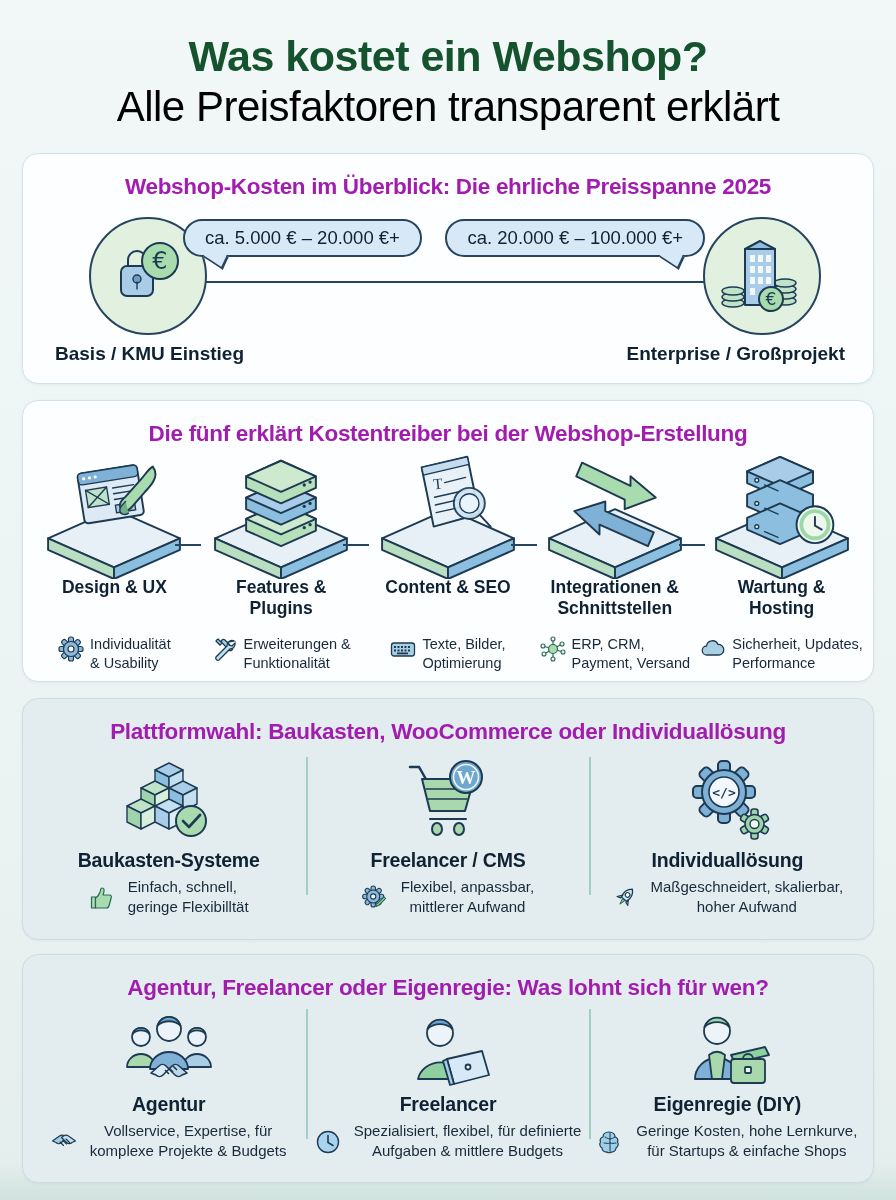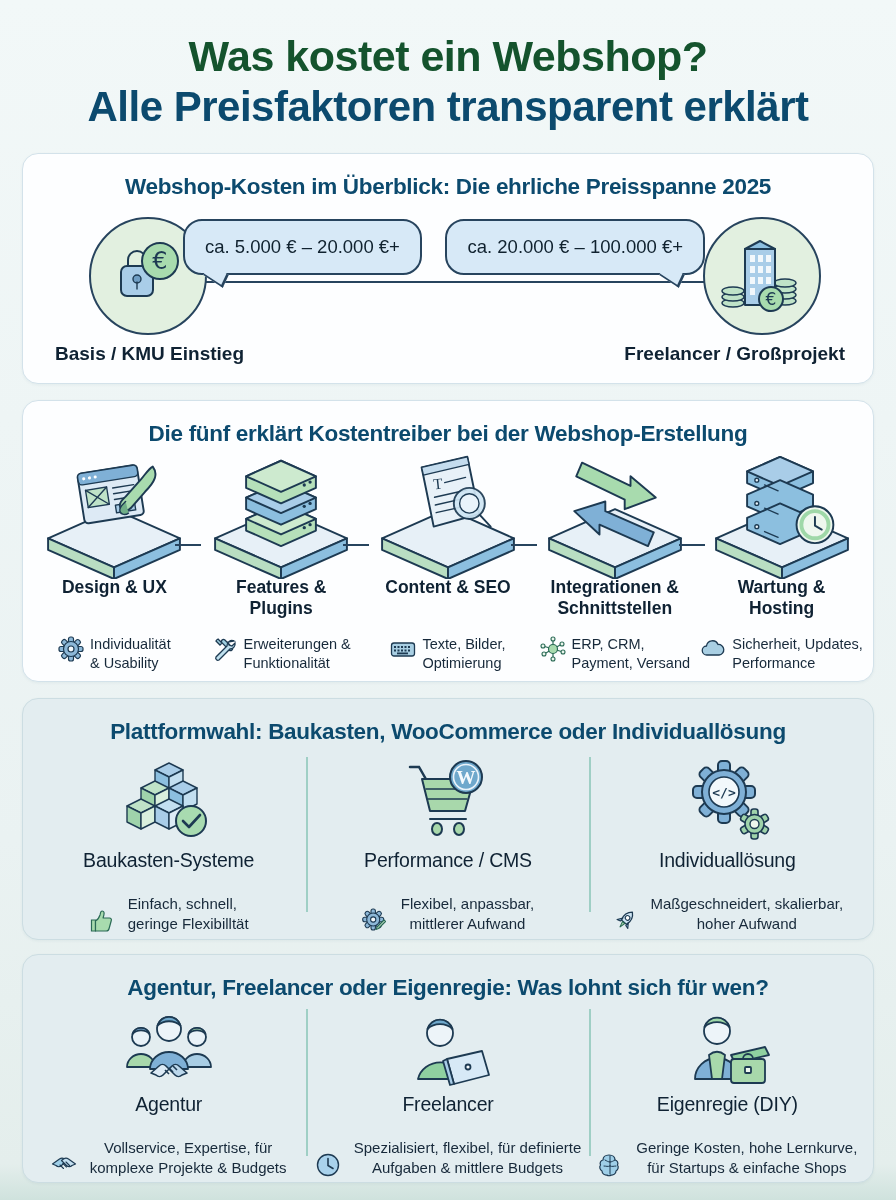--- a/index.html
+++ b/index.html
@@ -4,45 +4,45 @@
 <style>
   html,body{margin:0;padding:0;}
   body{
     width:896px;height:1200px;
     font-family:"Liberation Sans",sans-serif;
     background:linear-gradient(180deg,#f2f8f8 0%,#eaf2f2 70%,#e4eeec 97%,#cfe2dd 100%);
     color:#14293c;overflow:hidden;position:relative;
   }
   .titles{text-align:center;padding-top:34px;letter-spacing:-.5px;}
   .title-1{font-size:43px;font-weight:700;color:#14532d;line-height:1.05;}
-  .title-2{font-size:42px;font-weight:700;color:#0c4a6e;line-height:1.15;margin-top:4px;}
+  .title-2{font-size:42px;font-weight:400;color:#000000;line-height:1.15;margin-top:4px;}
   .panel{
     position:relative;margin:0 22px;border-radius:16px;
     background:#fdfeff;border:1.5px solid #d3e2ea;
     box-shadow:0 1px 3px rgba(40,80,110,.06);
   }
   .panel.tint{background:#e3edf0;border-color:#ccdde2;}
   .panel-heading{
-    text-align:center;font-size:22.5px;font-weight:700;color:#0c4a6e;
+    text-align:center;font-size:22.5px;font-weight:700;color:#a21caf;
     padding-top:20px;letter-spacing:-.3px;
   }
   
   #p-overview{margin-top:22px;height:229px;}
   .ov-stage{position:absolute;left:0;top:55px;right:0;height:130px;}
   .ov-line{position:absolute;left:140px;right:150px;top:72px;height:0;border-top:2px solid #27445e;}
   .ov-circle{
     position:absolute;width:114px;height:114px;border-radius:50%;
     background:#e2f0e0;border:2px solid #27445e;top:8px;
   }
   .ov-circle.left{left:66px;}
   .ov-circle.right{right:52px;}
   .ov-circle svg{position:absolute;left:0;top:0;}
   .bubble{
     position:absolute;top:10px;background:#d7e9f7;border:2px solid #27445e;
-    border-radius:19px;padding:15px 20px;font-size:18.5px;font-weight:500;color:#10222f;
+    border-radius:19px;padding:6px 20px;font-size:18.5px;font-weight:500;color:#10222f;
     white-space:nowrap;
   }
   .bubble:after{
     content:"";position:absolute;bottom:-11px;width:16px;height:16px;
     background:#d7e9f7;border-left:2px solid #27445e;border-bottom:2px solid #27445e;
     transform:skewX(28deg) rotate(-45deg);
   }
   .bubble.left{left:160px;}
   .bubble.left:after{left:22px;}
   .bubble.right{right:168px;}
@@ -62,22 +62,22 @@
   .drv-connect{position:absolute;top:97px;height:0;border-top:2px solid #27445e;width:26px;}
   
   #p-platforms{margin-top:16px;height:240px;}
   #p-providers{margin-top:14px;height:227px;}
   .tri-row{display:flex;position:relative;padding:10px 6px 0 6px;}
   .tri-col{flex:1 1 0;display:flex;flex-direction:column;align-items:center;}
   .tri-divider{position:absolute;top:8px;bottom:22px;width:1.5px;background:#9fcfc5;}
   .tri-divider.d1{left:33.3%;}
   .tri-divider.d2{left:66.6%;}
   .tri-icon{width:96px;height:88px;}
-  .tri-title{font-size:19.5px;font-weight:400;color:#0f2233;margin-top:2px;letter-spacing:-.2px;}
-  .tri-desc{display:flex;align-items:flex-end;gap:13px;margin-top:22px;}
+  .tri-title{font-size:19.5px;font-weight:700;color:#0f2233;margin-top:2px;letter-spacing:-.2px;}
+  .tri-desc{display:flex;align-items:center;gap:13px;margin-top:5px;}
   .tri-desc .txt{font-size:15px;line-height:1.32;white-space:pre-line;color:#17293a;text-align:center;}
   .mini{flex:0 0 auto;margin-top:1px;}
   svg .ln{stroke:#1d3a52;stroke-width:2;stroke-linejoin:round;stroke-linecap:round;}
   svg .thin{stroke:#1d3a52;stroke-width:1.4;stroke-linejoin:round;stroke-linecap:round;}
 </style>
 </head>
 <body>
 
 <div class="titles">
   <div class="title-1">Was kostet ein Webshop?</div>
@@ -129,21 +129,21 @@
           <rect x="45" y="69" width="5" height="7"></rect>
             <rect x="61" y="69" width="5" height="7"></rect>
         </g>
         <circle class="ln" cx="66" cy="80" r="12" fill="#a8dbae"></circle>
         <text x="66" y="86" font-size="17" text-anchor="middle" fill="#1d3a52" font-family="DejaVu Sans, sans-serif">€</text>
       </svg>
     </div>
 
   </div>
   <div class="ov-label left">Basis / KMU Einstieg</div>
-  <div class="ov-label right">Freelancer / Großprojekt</div>
+  <div class="ov-label right">Enterprise / Großprojekt</div>
 </div>
 
 <div class="panel" id="p-drivers">
   <div class="panel-heading">Die fünf erklärt Kostentreiber bei der Webshop-Erstellung</div>
   <div class="drv-row">
     <div class="drv-connect" style="left:152px"></div>
     <div class="drv-connect" style="left:320px"></div>
     <div class="drv-connect" style="left:488px"></div>
     <div class="drv-connect" style="left:656px"></div>
 
@@ -383,21 +383,21 @@
         <path class="ln" d="M22,20 L74,20 L65,52 L30,52 Z" fill="#a8d8ab"></path>
         <line class="thin" x1="26" y1="30" x2="70" y2="30"></line>
         <line class="thin" x1="28" y1="40" x2="67" y2="40"></line>
         <line class="ln" x1="30" y1="60" x2="66" y2="60"></line>
         <ellipse cx="37" cy="70" rx="5" ry="6" fill="#a8d8ab" stroke="#1d3a52" stroke-width="2"></ellipse>
         <ellipse cx="59" cy="70" rx="5" ry="6" fill="#a8d8ab" stroke="#1d3a52" stroke-width="2"></ellipse>
         <circle cx="66" cy="18" r="16" fill="#6fa8cc" stroke="#1d3a52" stroke-width="2"></circle>
         <circle cx="66" cy="18" r="12.5" fill="none" stroke="#eaf3fa" stroke-width="1.6"></circle>
         <text x="66" y="25" font-size="19" font-weight="bold" text-anchor="middle" fill="#f3f9fd" font-family="Liberation Serif, serif">W</text>
       </svg>
-      <div class="tri-title">Performance / CMS</div>
+      <div class="tri-title">Freelancer / CMS</div>
       <div class="tri-desc">
         <svg class="mini" width="26" height="26" viewBox="0 0 26 26">
           <g fill="#8db8d8" stroke="#1d3a52" stroke-width="1.1">
             <rect x="9" y="1" width="4.4" height="21" rx="2"></rect>
             <rect x="9" y="1" width="4.4" height="21" rx="2" transform="rotate(45 11.2 11.5)"></rect>
             <rect x="9" y="1" width="4.4" height="21" rx="2" transform="rotate(90 11.2 11.5)"></rect>
             <rect x="9" y="1" width="4.4" height="21" rx="2" transform="rotate(135 11.2 11.5)"></rect>
             <circle cx="11.2" cy="11.5" r="6.5"></circle>
             <circle cx="11.2" cy="11.5" r="2.6" fill="#f4f9fc"></circle>
           </g>

